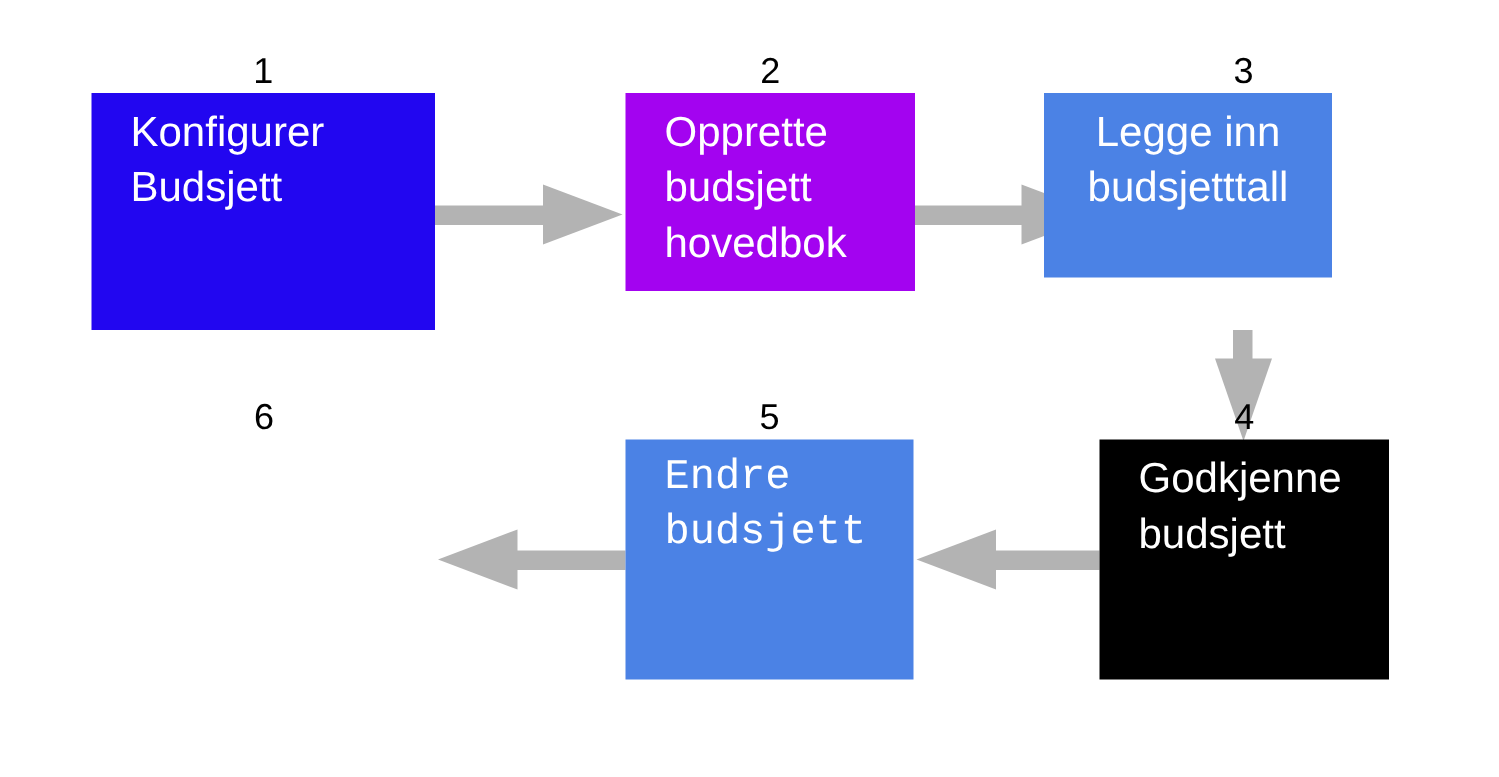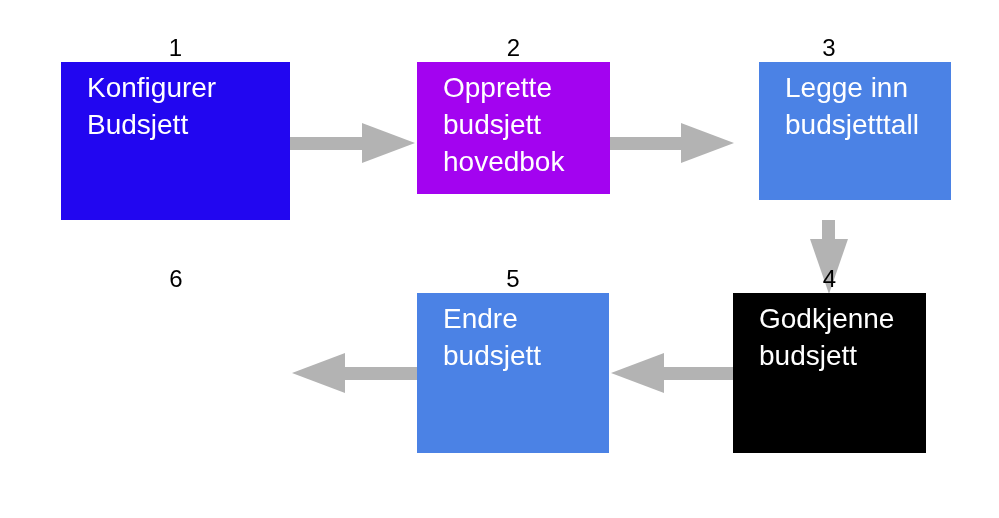--- a/index.html
+++ b/index.html
@@ -66,25 +66,25 @@
   <div class="num" style="left:733px; top:34px;  width:192px;">3</div>
   <div class="num" style="left:733px; top:265px; width:193px;">4</div>
   <div class="num" style="left:417px; top:265px; width:192px;">5</div>
   <div class="num" style="left:62px;  top:265px; width:228px;">6</div>
 
   <div class="node-box" style="left: 61px; top: 62px; width: 229px; height: 158px; background-color: rgb(34, 6, 240);">Konfigurer
 Budsjett</div>
   <div class="node-box" style="left: 417px; top: 62px; width: 193px; height: 132px; background-color: rgb(163, 3, 240);">Opprette
 budsjett
 hovedbok</div>
-  <div class="node-box" style="left: 759px; top: 62px; width: 192px; height: 138px; background-color: rgb(75, 130, 229);">Legge inn
+  <div class="node-box" style="left: 696px; top: 62px; width: 192px; height: 123px; background-color: rgb(75, 130, 229); text-align: center;">Legge inn
 budsjetttall</div>
   <div class="node-box" style="left: 733px; top: 293px; width: 193px; height: 160px; background-color: #000000;">Godkjenne
 budsjett</div>
-  <div class="node-box" style="left: 417px; top: 293px; width: 192px; height: 160px; background-color: rgb(75, 130, 229);">Endre
+  <div class="node-box" style="left: 417px; top: 293px; width: 192px; height: 160px; background-color: rgb(75, 130, 229); font-family: Liberation Mono, monospace;">Endre
 budsjett</div>
 
   <div>
     <div class="shaft" style="left:290px; top:137px; width:73px; height:13px;"></div>
     <div class="head right" style="left:362px; top:123px;"></div>
   </div>
 
   <div>
     <div class="shaft" style="left:610px; top:137px; width:72px; height:13px;"></div>
     <div class="head right" style="left:681px; top:123px;"></div>

